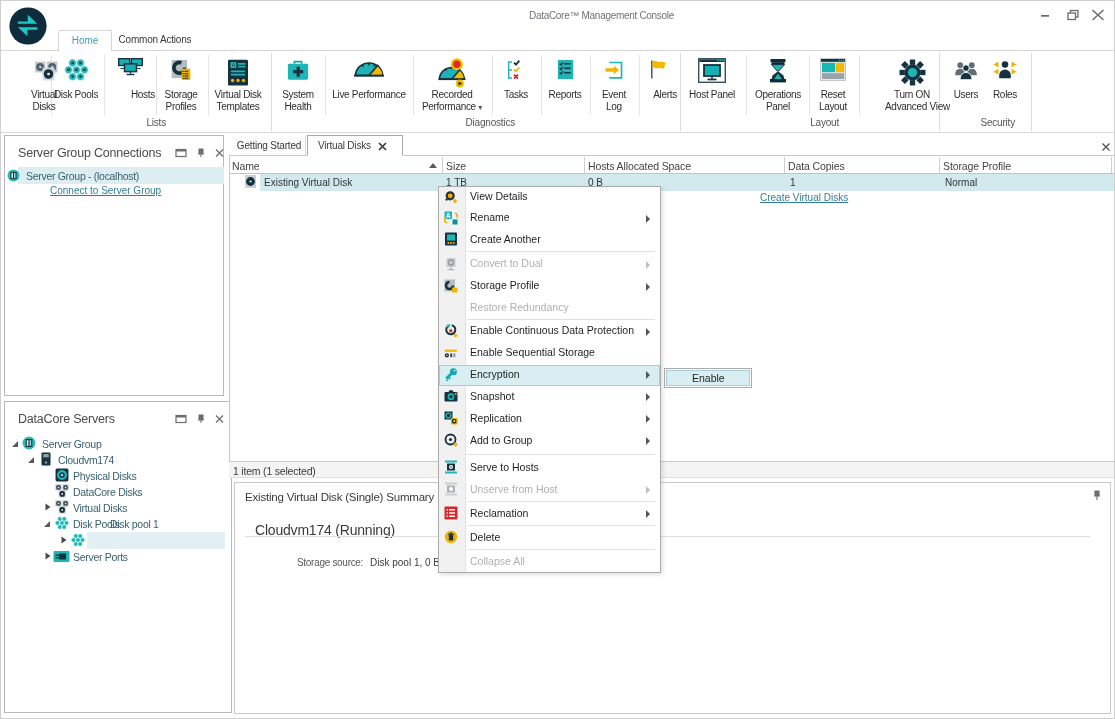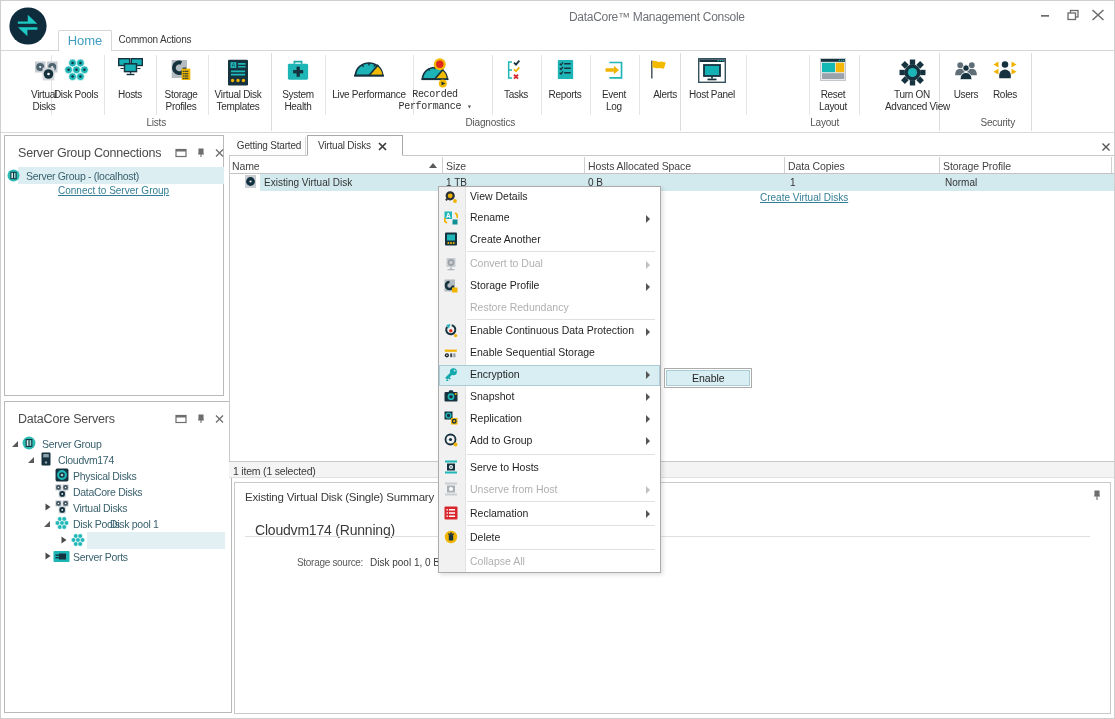--- a/index.html
+++ b/index.html
@@ -24,37 +24,37 @@
   .mi.dis { color:#b0b0b0; }
   .msep { position:absolute; left:466px; width:188px; height:1px; background:#e0e0e0; }
   .arr { position:absolute; left:645px; width:0; height:0; border-left:4px solid #555; border-top:4px solid transparent; border-bottom:4px solid transparent; }
   .arr.dis { border-left-color:#c0c0c0; }
   .mico { position:absolute; left:443px; width:14px; height:14px; }
 </style>
 </head>
 <body>
 <div id="win">
 
-  <div class="ab" style="left:568px; top:9px; font-size:12px; letter-spacing:-0.3px; color:#6e7176;">DataCore™ Management Console</div>
+  <div class="ab" style="left:528px; top:9px; font-size:10px; letter-spacing:-0.3px; color:#6e7176;">DataCore™ Management Console</div>
 
   <svg class="ab" style="left:1033px; top:6px;" width="76" height="16" viewBox="0 0 76 16">
     <rect x="7" y="8" width="8" height="1.7" fill="#6b6b6b"></rect>
     <rect x="36.5" y="3.5" width="7.5" height="6.5" fill="none" stroke="#6b6b6b" stroke-width="1.3"></rect>
     <rect x="34" y="6" width="7.5" height="6.5" fill="#fff" stroke="#6b6b6b" stroke-width="1.3"></rect>
     <path d="M58.5 3 L69.5 13 M69.5 3 L58.5 13" stroke="#6b6b6b" stroke-width="1.5"></path>
   </svg>
 
   <svg class="ab" style="left:8px; top:6px;" width="38" height="38" viewBox="0 0 38 38">
     <circle cx="19" cy="19" r="18.6" fill="#0e2c3b"></circle>
     <path d="M28.3 16.8 L8.8 16.8 L8.8 14.4 L18.8 14.4 L18.8 7.8 Z" fill="#1ec8c4"></path>
     <path d="M8.9 20.3 L28.4 20.3 L28.4 22.7 L18.4 22.7 L18.4 29.2 Z" fill="#1ec8c4"></path>
   </svg>
 
   <div class="ab" style="left:0; top:49px; width:1115px; height:1px; background:#d6d6d6;"></div>
-  <div class="ab" style="left:57px; top:29px; width:54px; height:21px; background:#fff; border:1px solid #d6d6d6; border-bottom:none; border-radius:2px 2px 0 0; text-align:center; font-size:13px; color:#3f9ec2; line-height:20px;">Home</div>
+  <div class="ab" style="left:57px; top:29px; width:54px; height:21px; background:#fff; border:1px solid #d6d6d6; border-bottom:none; border-radius:2px 2px 0 0; text-align:center; font-size:10px; color:#3f9ec2; line-height:20px;">Home</div>
   <div class="ab" style="left:111px; top:29px; width:86px; height:20px; text-align:center; font-size:10px; letter-spacing:-0.2px; color:#3a3a3a; line-height:20px; white-space:nowrap;">Common Actions</div>
 
   <div class="ab" style="left:0; top:131px; width:1115px; height:1px; background:#d9d9d9;"></div>
 
   <div class="sep" style="left:50px;"></div>
   <div class="sep" style="left:103px;"></div>
   <div class="sep" style="left:155px;"></div>
   <div class="sep" style="left:207px;"></div>
   <div class="sep" style="left:324px;"></div>
   <div class="sep" style="left:412px;"></div>
@@ -111,21 +111,21 @@
             <circle cx="18" cy="17" r="1.8"></circle>
             <circle cx="29.4" cy="17" r="1.8"></circle>
         <circle cx="12.3" cy="26.8" r="1.8"></circle>
             <circle cx="23.7" cy="26.8" r="1.8"></circle>
       </g>
     </svg>
   </div>
       <div>Disk Pools</div>
     </div>
 
-  <div class="rbtn" style="left:104px; width:50px;">
+  <div class="rbtn" style="left:104px; width:50px;text-align:right;">
       <div class="ric">
     <svg width="25" height="19" viewBox="0 0 25 19">
       <rect x="0.7" y="0.7" width="11" height="6.8" fill="#14b0b4" stroke="#16323f" stroke-width="1.4"></rect>
       <rect x="13.3" y="0.7" width="11" height="6.8" fill="#14b0b4" stroke="#16323f" stroke-width="1.4"></rect>
       <path d="M2.5 10.5 h3.2 M19.3 10.5 h3.2" stroke="#16323f" stroke-width="1.1"></path>
       <rect x="6.5" y="5.8" width="12" height="7.8" fill="#14b0b4" stroke="#16323f" stroke-width="1.5"></rect>
       <rect x="11.9" y="13.6" width="1.3" height="2.2" fill="#16323f"></rect>
       <rect x="8.6" y="15.8" width="7.8" height="1.4" fill="#16323f"></rect>
     </svg>
   </div>
@@ -189,21 +189,21 @@
       <path d="M1.5 17.5 a13.5 12.5 0 0 1 27 0 Z" fill="#1db4b8" stroke="#16323f" stroke-width="1.7"></path>
       <path d="M28.3 17.5 a13.3 12.3 0 0 0 -5.3 -9.6 L15 17.5 Z" fill="#f2bb00"></path>
       <path d="M15 17.5 L24.2 6.8" stroke="#16323f" stroke-width="1.7"></path>
       <path d="M8 6.8 l1.6 2 M15 4.8 v2.6 M21.3 6.6 l-1.5 1.9" stroke="#16323f" stroke-width="1.5"></path>
       <rect x="0" y="16.6" width="30" height="2" fill="#16323f"></rect>
     </svg>
   </div>
       <div>Live Performance</div>
     </div>
 
-  <div class="rbtn" style="left:394px; width:80px;font-family:Liberation Mono, monospace;">
+  <div class="rbtn" style="left:411px; width:80px;">
       <div class="ric">
     <svg width="29" height="30" viewBox="0 0 29 30">
       <path d="M1.5 21 a12.3 11.5 0 0 1 24.6 0 Z" fill="#1db4b8" stroke="#16323f" stroke-width="1.6"></path>
       <path d="M25.8 21 a12.1 11.3 0 0 0 -4.8 -8.8 L13.8 21 Z" fill="#f2bb00"></path>
       <path d="M13.8 21 L22.2 11.2" stroke="#16323f" stroke-width="1.6"></path>
       <path d="M7.2 10.8 l1.5 1.8 M13.8 8.8 v2.4" stroke="#16323f" stroke-width="1.4"></path>
       <rect x="0.5" y="20.2" width="27" height="1.9" fill="#16323f"></rect>
       <circle cx="18.8" cy="6.3" r="6" fill="#f2bb00"></circle>
           <circle cx="18.8" cy="6.3" r="3.7" fill="#e0281e"></circle>
       <circle cx="21.8" cy="25.5" r="4" fill="#f2bb00"></circle>
@@ -270,20 +270,33 @@
           <rect x="21.8" y="2" width="1.5" height="1.2" fill="#1db5b5"></rect>
           <rect x="24.1" y="2" width="1.5" height="1.2" fill="#1db5b5"></rect>
       <rect x="6" y="7" width="16" height="11" fill="#14b0b4" stroke="#16323f" stroke-width="1.8"></rect>
       <rect x="13.2" y="18" width="1.6" height="2.6" fill="#16323f"></rect>
       <rect x="9.5" y="20.6" width="9" height="1.7" fill="#16323f"></rect>
     </svg>
   </div>
       <div>Host Panel</div>
     </div>
 
+  <div class="rbtn" style="left:747px; width:60px;">
+      <div class="ric">
+    <svg width="22" height="26" viewBox="0 0 22 26">
+      <rect x="3.5" y="1" width="15" height="3.2" fill="#0e2c3b"></rect>
+      <rect x="4.5" y="4.2" width="13" height="2.4" fill="#0a2433"></rect>
+      <path d="M4.5 6.6 h13 l-5.5 6.2 h-2 Z" fill="#1db5b5" stroke="#12323e" stroke-width="1"></path>
+      <path d="M11 13.2 l5.5 4.3 l0.8 3.5 h-12.6 l0.8 -3.5 Z" fill="#16323f"></path>
+      <path d="M11 15.4 l3.7 5.6 h-7.4 Z" fill="#1db5b5"></path>
+      <rect x="3" y="21" width="16" height="3.4" fill="#0e2c3b"></rect>
+    </svg>
+  </div>
+      <div>Operations<br>Panel</div>
+    </div>
 
   <div class="rbtn" style="left:808px; width:48px;">
       <div class="ric">
     <svg width="26" height="23" viewBox="0 0 26 23">
       <rect x="0.5" y="0.5" width="25" height="22" fill="#e8eaeb" stroke="#c2c7cb" stroke-width="1"></rect>
       <rect x="1" y="1" width="24" height="2.8" fill="#16323f"></rect>
       <rect x="18.6" y="1.8" width="1.4" height="1.1" fill="#1db5b5"></rect>
           <rect x="20.8" y="1.8" width="1.4" height="1.1" fill="#1db5b5"></rect>
           <rect x="23" y="1.8" width="1.4" height="1.1" fill="#1db5b5"></rect>
       <rect x="2" y="4.8" width="13" height="9.4" fill="#14b8b4"></rect>
@@ -351,21 +364,21 @@
       <path d="M41 2.5 L48 9.5 M48 2.5 L41 9.5" stroke="#6e6e6e" stroke-width="1.3"></path>
     </svg>
     <div class="ab" style="left:13px; top:31px; width:206px; height:17px; background:#ddeef3;"></div>
     <svg class="ab" style="left:2px; top:33px;" width="13" height="13" viewBox="0 0 13 13">
       <circle cx="6.5" cy="6.5" r="6" fill="#2bbcb4"></circle>
       <rect x="3.4" y="2.8" width="6.2" height="7.4" fill="#12323e"></rect>
       <rect x="4.4" y="3.8" width="1.6" height="5.4" fill="#cfeaea"></rect>
       <rect x="7.0" y="3.8" width="1.6" height="5.4" fill="#8ad2cc"></rect>
     </svg>
     <div class="tree trow" style="left:21px; top:32px;">Server Group - (localhost)</div>
-    <div class="ab link" style="left:53px; top:49px; white-space:nowrap;text-decoration:underline;">Connect to Server Group</div>
+    <div class="ab link" style="left:45px; top:49px; white-space:nowrap;text-decoration:underline;">Connect to Server Group</div>
   </div>
 
   <div class="panel" style="left:3px; top:400px; width:228px; height:312px;">
     <div class="ptitle">DataCore Servers</div>
     <svg class="pico" style="left:170px;" width="52" height="12" viewBox="0 0 52 12">
       <rect x="1" y="2.5" width="10" height="7" fill="none" stroke="#6e6e6e" stroke-width="1.2"></rect>
       <rect x="1" y="2.5" width="10" height="2" fill="#6e6e6e"></rect>
       <path d="M24 2 L28 2 L28 7 L24 7 Z M26 7 L26 10 M23 7 L29 7" stroke="#6e6e6e" stroke-width="1.1" fill="#6e6e6e"></path>
       <path d="M41 2.5 L48 9.5 M48 2.5 L41 9.5" stroke="#6e6e6e" stroke-width="1.3"></path>
     </svg>

